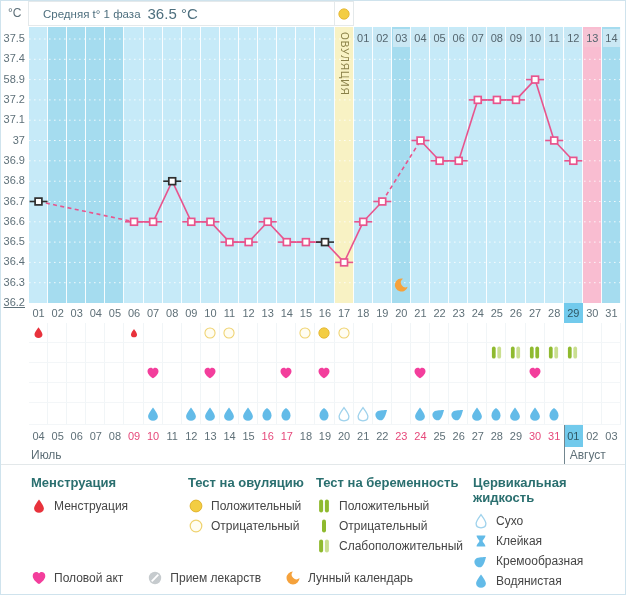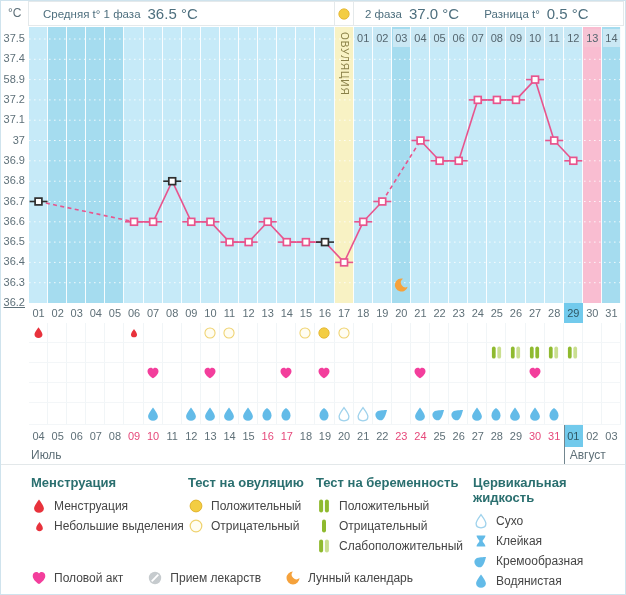--- a/index.html
+++ b/index.html
@@ -49,26 +49,20 @@
     <div class="hcell c1">
       <span class="hlabel">Средняя t° 1 фаза</span>
       <span class="hvalue">36.5 °C</span>
     </div>
     <div class="hcell covu">
       <span class="lic" id="hdr-ovu-ic">
           <svg width="14" height="14" viewBox="0 0 16 16">
             <circle cx="8" cy="8" r="5.9" fill="#f3cd43" stroke="#e2b42e"></circle>
           </svg>
         </span>
-    </div>
-    <div class="hcell c2">
-      <span class="hlabel">2 фаза</span>
-      <span class="hvalue">37.0 °C</span>
-      <span class="hlabel diff">Разница t°</span>
-      <span class="hvalue">0.5 °C</span>
     </div>
   </div>
 
   <div id="yaxis">
       <div class="ylab" style="top: 31px;">37.5</div>
       <div class="ylab" style="top: 51.3px;">37.4</div>
       <div class="ylab" style="top: 71.6px;">58.9</div>
       <div class="ylab" style="top: 91.9px;">37.2</div>
       <div class="ylab" style="top: 112.2px;">37.1</div>
       <div class="ylab" style="top: 132.5px;">37</div>
@@ -623,28 +617,20 @@
         <div>
           <div class="ltitle">Менструация</div>
           <div class="litem">
             <span class="lic">
               <svg width="16" height="16" viewBox="0 0 16 16">
                 <path d="M8 1.6C6.7 3.5 3.1 7.8 3.1 10.6 3.1 13.2 5.2 14.8 8 14.8 10.8 14.8 12.9 13.2 12.9 10.6 12.9 7.8 9.3 3.5 8 1.6Z" fill="#e8323c"></path>
               </svg>
             </span>
             <span>Менструация</span>
           </div>
-          <div class="litem">
-            <span class="lic">
-              <svg width="11" height="11" viewBox="0 0 16 16">
-                <path d="M8 1.6C6.7 3.5 3.1 7.8 3.1 10.6 3.1 13.2 5.2 14.8 8 14.8 10.8 14.8 12.9 13.2 12.9 10.6 12.9 7.8 9.3 3.5 8 1.6Z" fill="#e8323c"></path>
-              </svg>
-            </span>
-            <span>Небольшие выделения</span>
-          </div>
         </div>
         <div>
           <div class="ltitle">Тест на овуляцию</div>
           <div class="litem">
             <span class="lic">
               <svg width="16" height="16" viewBox="0 0 16 16">
                 <circle cx="8" cy="8" r="5.9" fill="#f3cd43" stroke="#e2b42e"></circle>
               </svg>
             </span>
             <span>Положительный</span>

